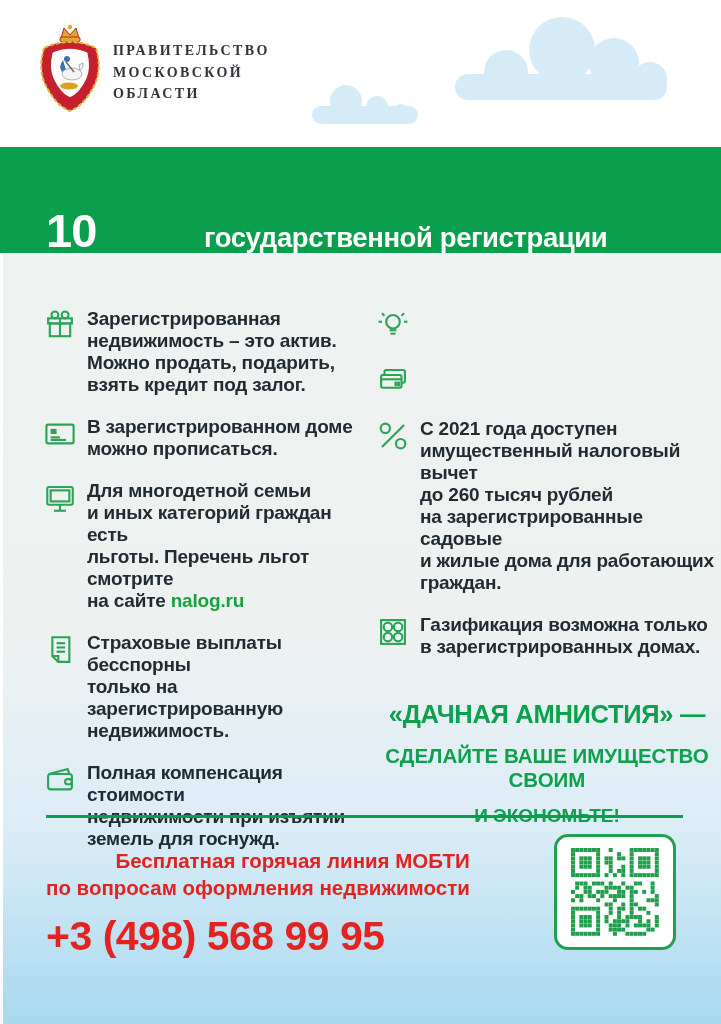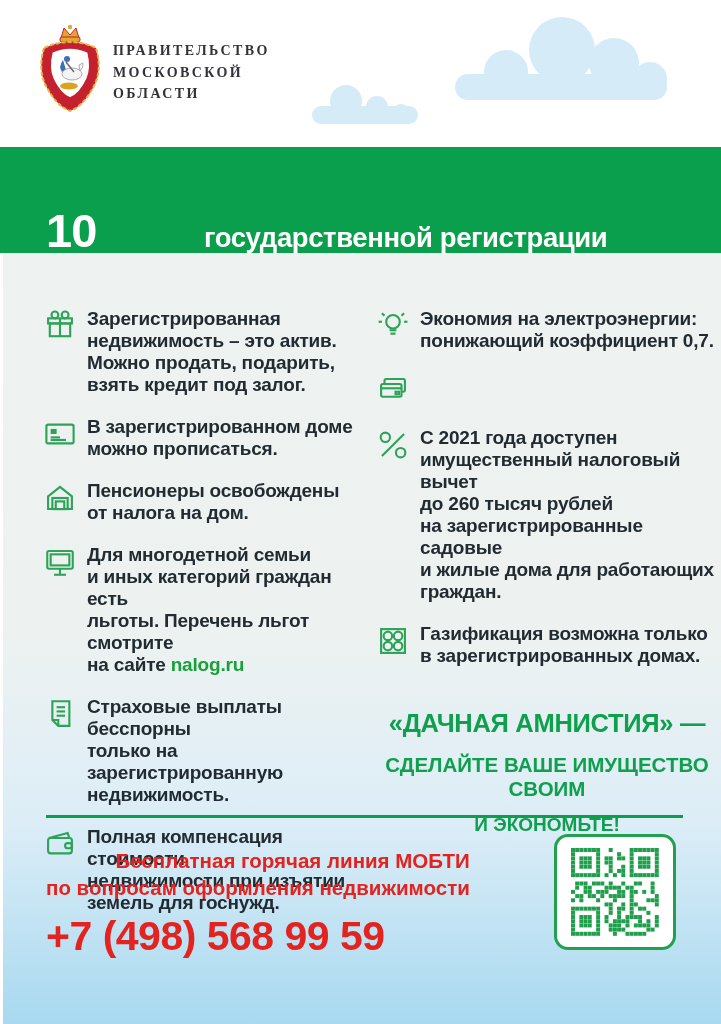--- a/index.html
+++ b/index.html
@@ -117,31 +117,20 @@
               <rect x="4" y="9" width="32" height="22" rx="2"></rect>
           <rect class="fill" x="9" y="14" width="7" height="6"></rect>
               <path d="M9 24 H20"></path>
               <path d="M9 27 H27"></path>
             </svg>
         </span>
         <p class="btext">В зарегистрированном доме
 можно прописаться.</p>
       </div>
 
-      <div class="benefit">
-        <span class="icon">
-          <svg viewBox="0 0 40 40">
-              <path d="M6 18 L20 7 L34 18 V33 H6 Z"></path>
-          <rect x="11" y="20" width="18" height="13"></rect>
-              <rect x="15" y="24" width="10" height="9"></rect>
-            </svg>
-        </span>
-        <p class="btext">Пенсионеры освобождены
-от налога на дом.</p>
-      </div>
 
       <div class="benefit">
         <span class="icon">
           <svg viewBox="0 0 40 40">
               <rect x="5" y="7" width="30" height="21" rx="2"></rect>
           <rect x="9" y="11" width="22" height="13"></rect>
               <path d="M20 28 V34"></path>
               <path d="M13 35 H27"></path>
             </svg>
         </span>
@@ -187,22 +176,20 @@
           <svg viewBox="0 0 40 40">
               <circle cx="20" cy="15" r="8"></circle>
               <path d="M16 25 H24"></path>
               <path d="M17 29 H23"></path>
           <path d="M3 15 H7"></path>
               <path d="M33 15 H37"></path>
               <path d="M7 5 L10 8"></path>
               <path d="M33 5 L30 8"></path>
             </svg>
         </span>
-        <p class="btext">Экономия на электроэнергии:
-понижающий коэффициент 0,7.</p>
       </div>
 
       <div class="benefit">
         <span class="icon">
           <svg viewBox="0 0 40 40">
               <rect x="10" y="7" width="24" height="15" rx="2"></rect>
           <rect x="6" y="13" width="24" height="15" rx="2" fill="#edf2f1" style="fill:#edf2f1"></rect>
           <path d="M6 18 H30"></path>
               <rect x="23" y="22" width="4" height="3"></rect>
             </svg>
@@ -244,21 +231,21 @@
         <p class="l2">СДЕЛАЙТЕ ВАШЕ ИМУЩЕСТВО СВОИМ</p>
         <p class="l3">И ЭКОНОМЬТЕ!</p>
       </div>
     </div>
 
     <div class="divider"></div>
 
     <div class="hotline">
       <p class="hl-label">Бесплатная горячая линия МОБТИ
 по вопросам оформления недвижимости</p>
-      <p class="phone">+7 (498) 568 99 59</p>
+      <p class="phone">+3 (498) 568 99 95</p>
     </div>
 
     <div class="qrbox">
       <svg id="qr-svg" viewBox="0 0 92 92" fill="#1f9e4b">
           <rect x="0.00" y="0.00" width="4.16" height="4.16"></rect>
           <rect x="4.38" y="0.00" width="4.16" height="4.16"></rect>
           <rect x="8.76" y="0.00" width="4.16" height="4.16"></rect>
           <rect x="13.14" y="0.00" width="4.16" height="4.16"></rect>
           <rect x="17.52" y="0.00" width="4.16" height="4.16"></rect>
           <rect x="21.90" y="0.00" width="4.16" height="4.16"></rect>

